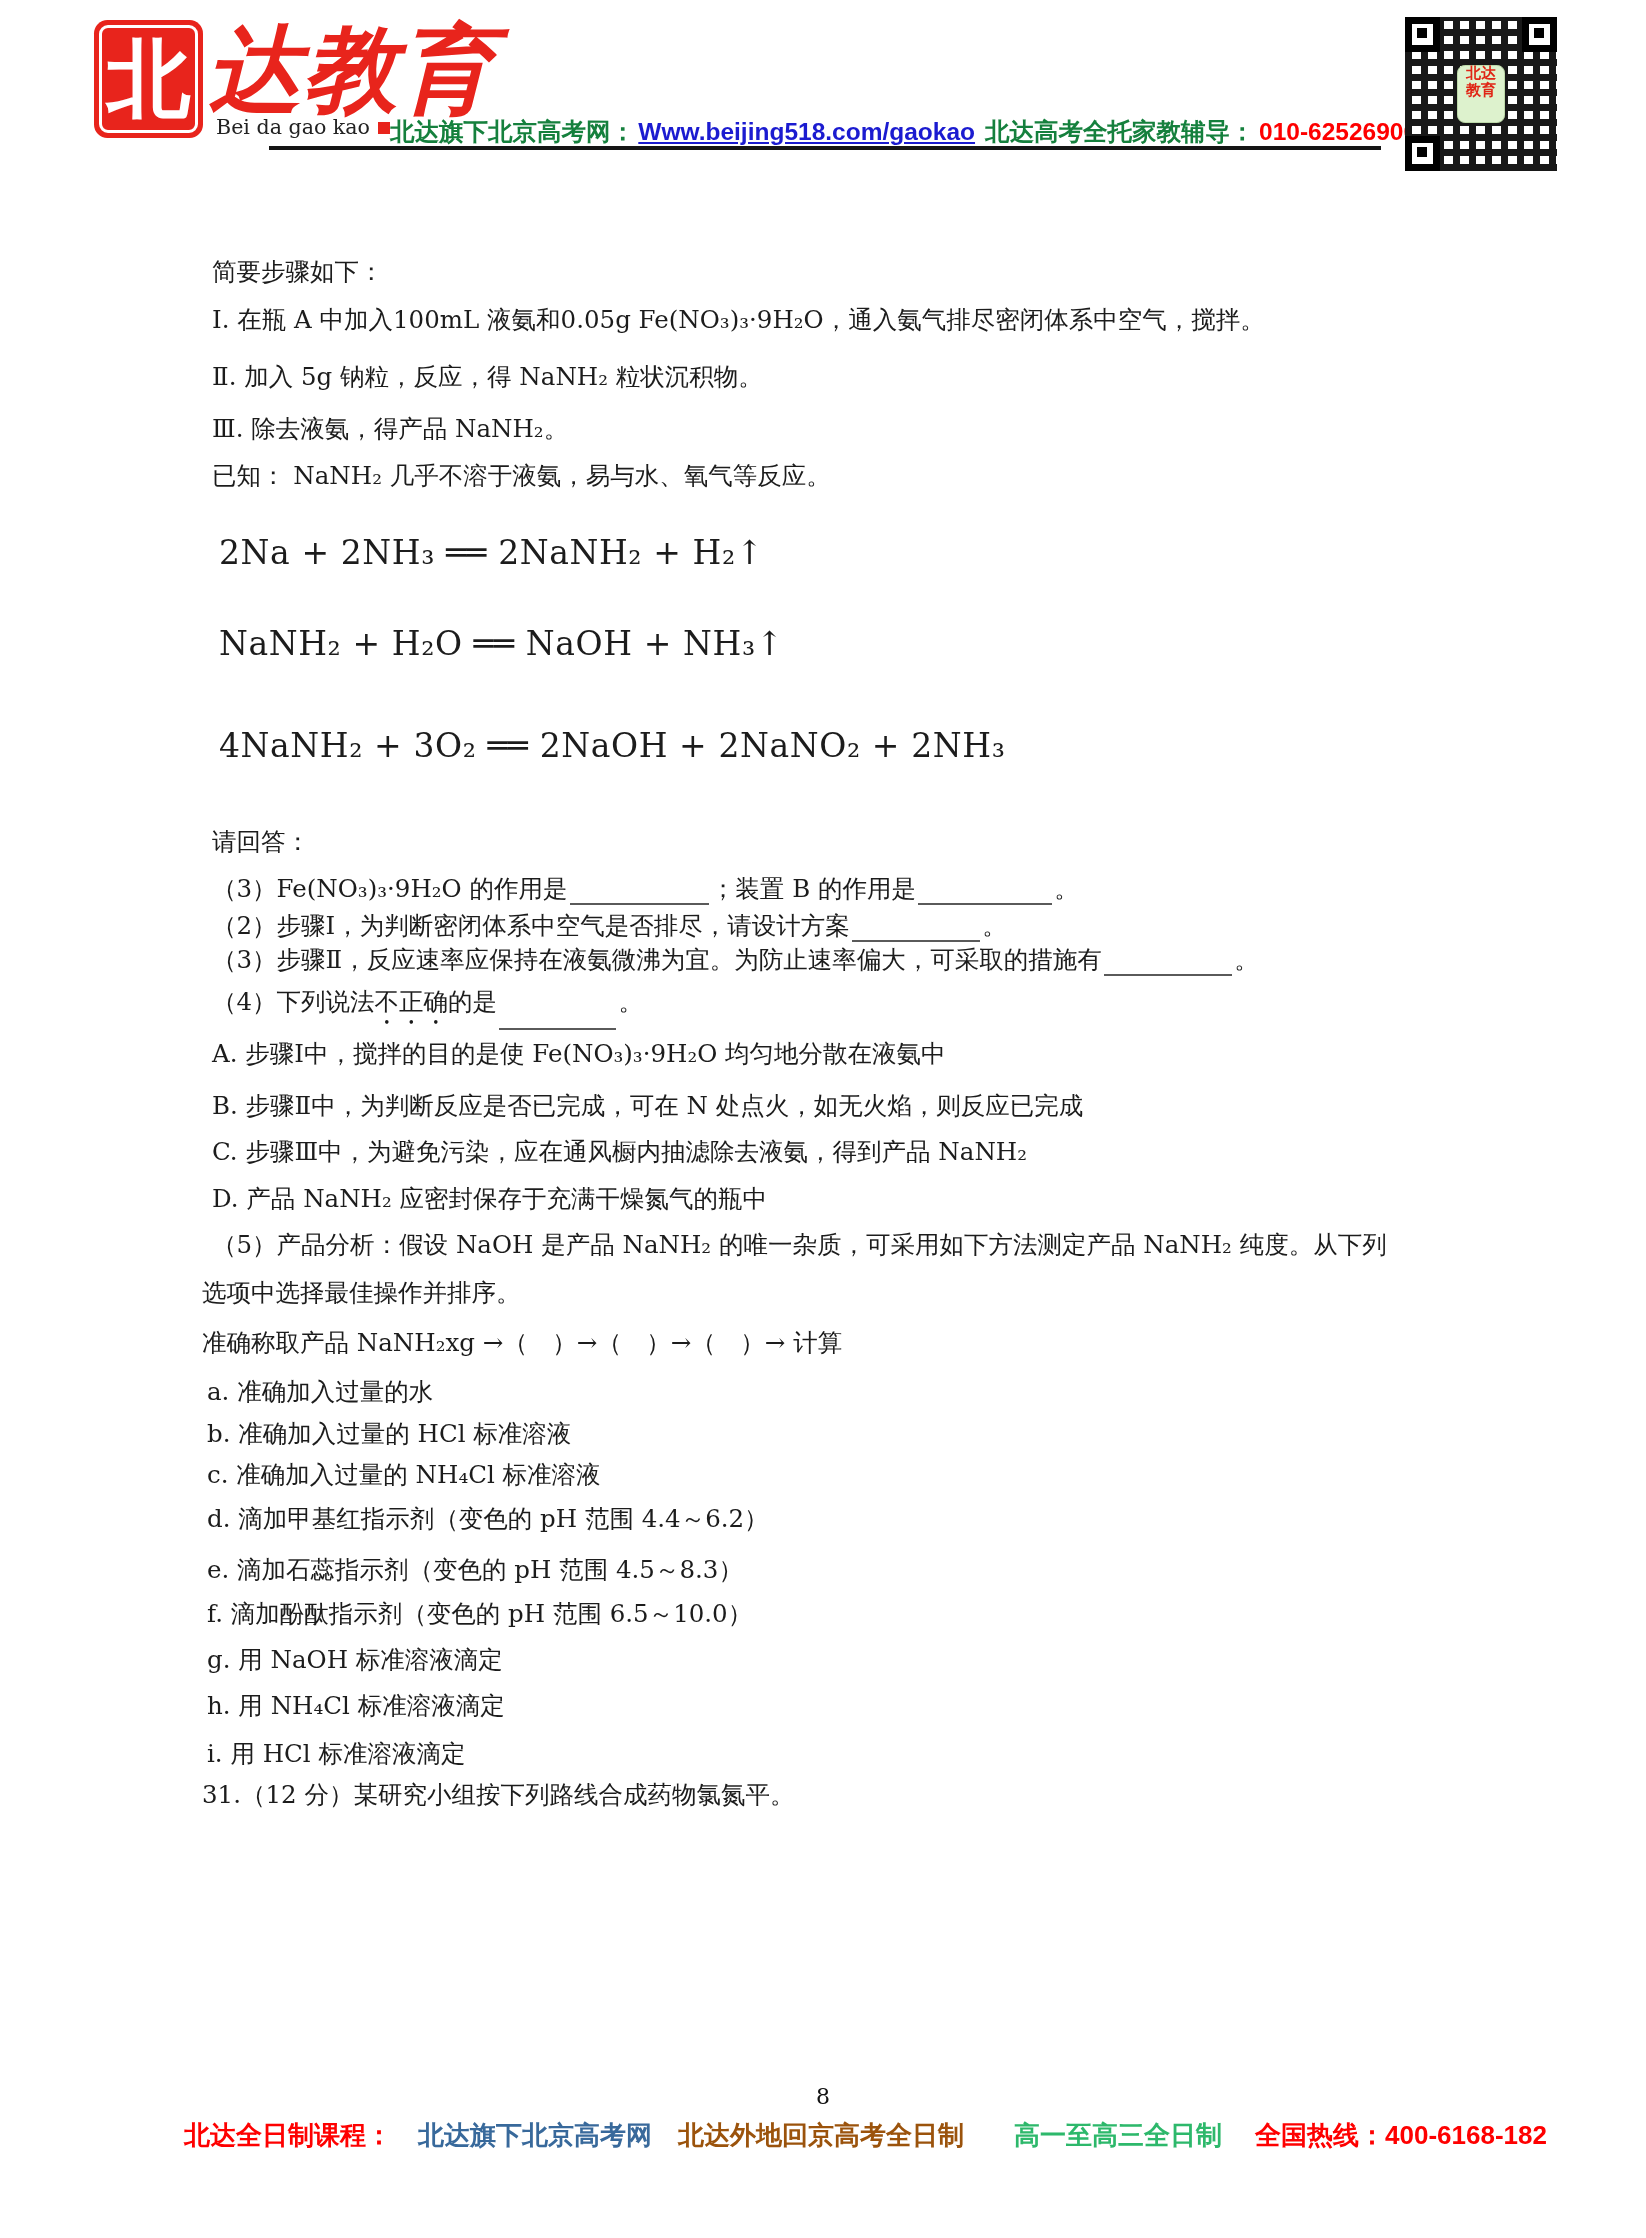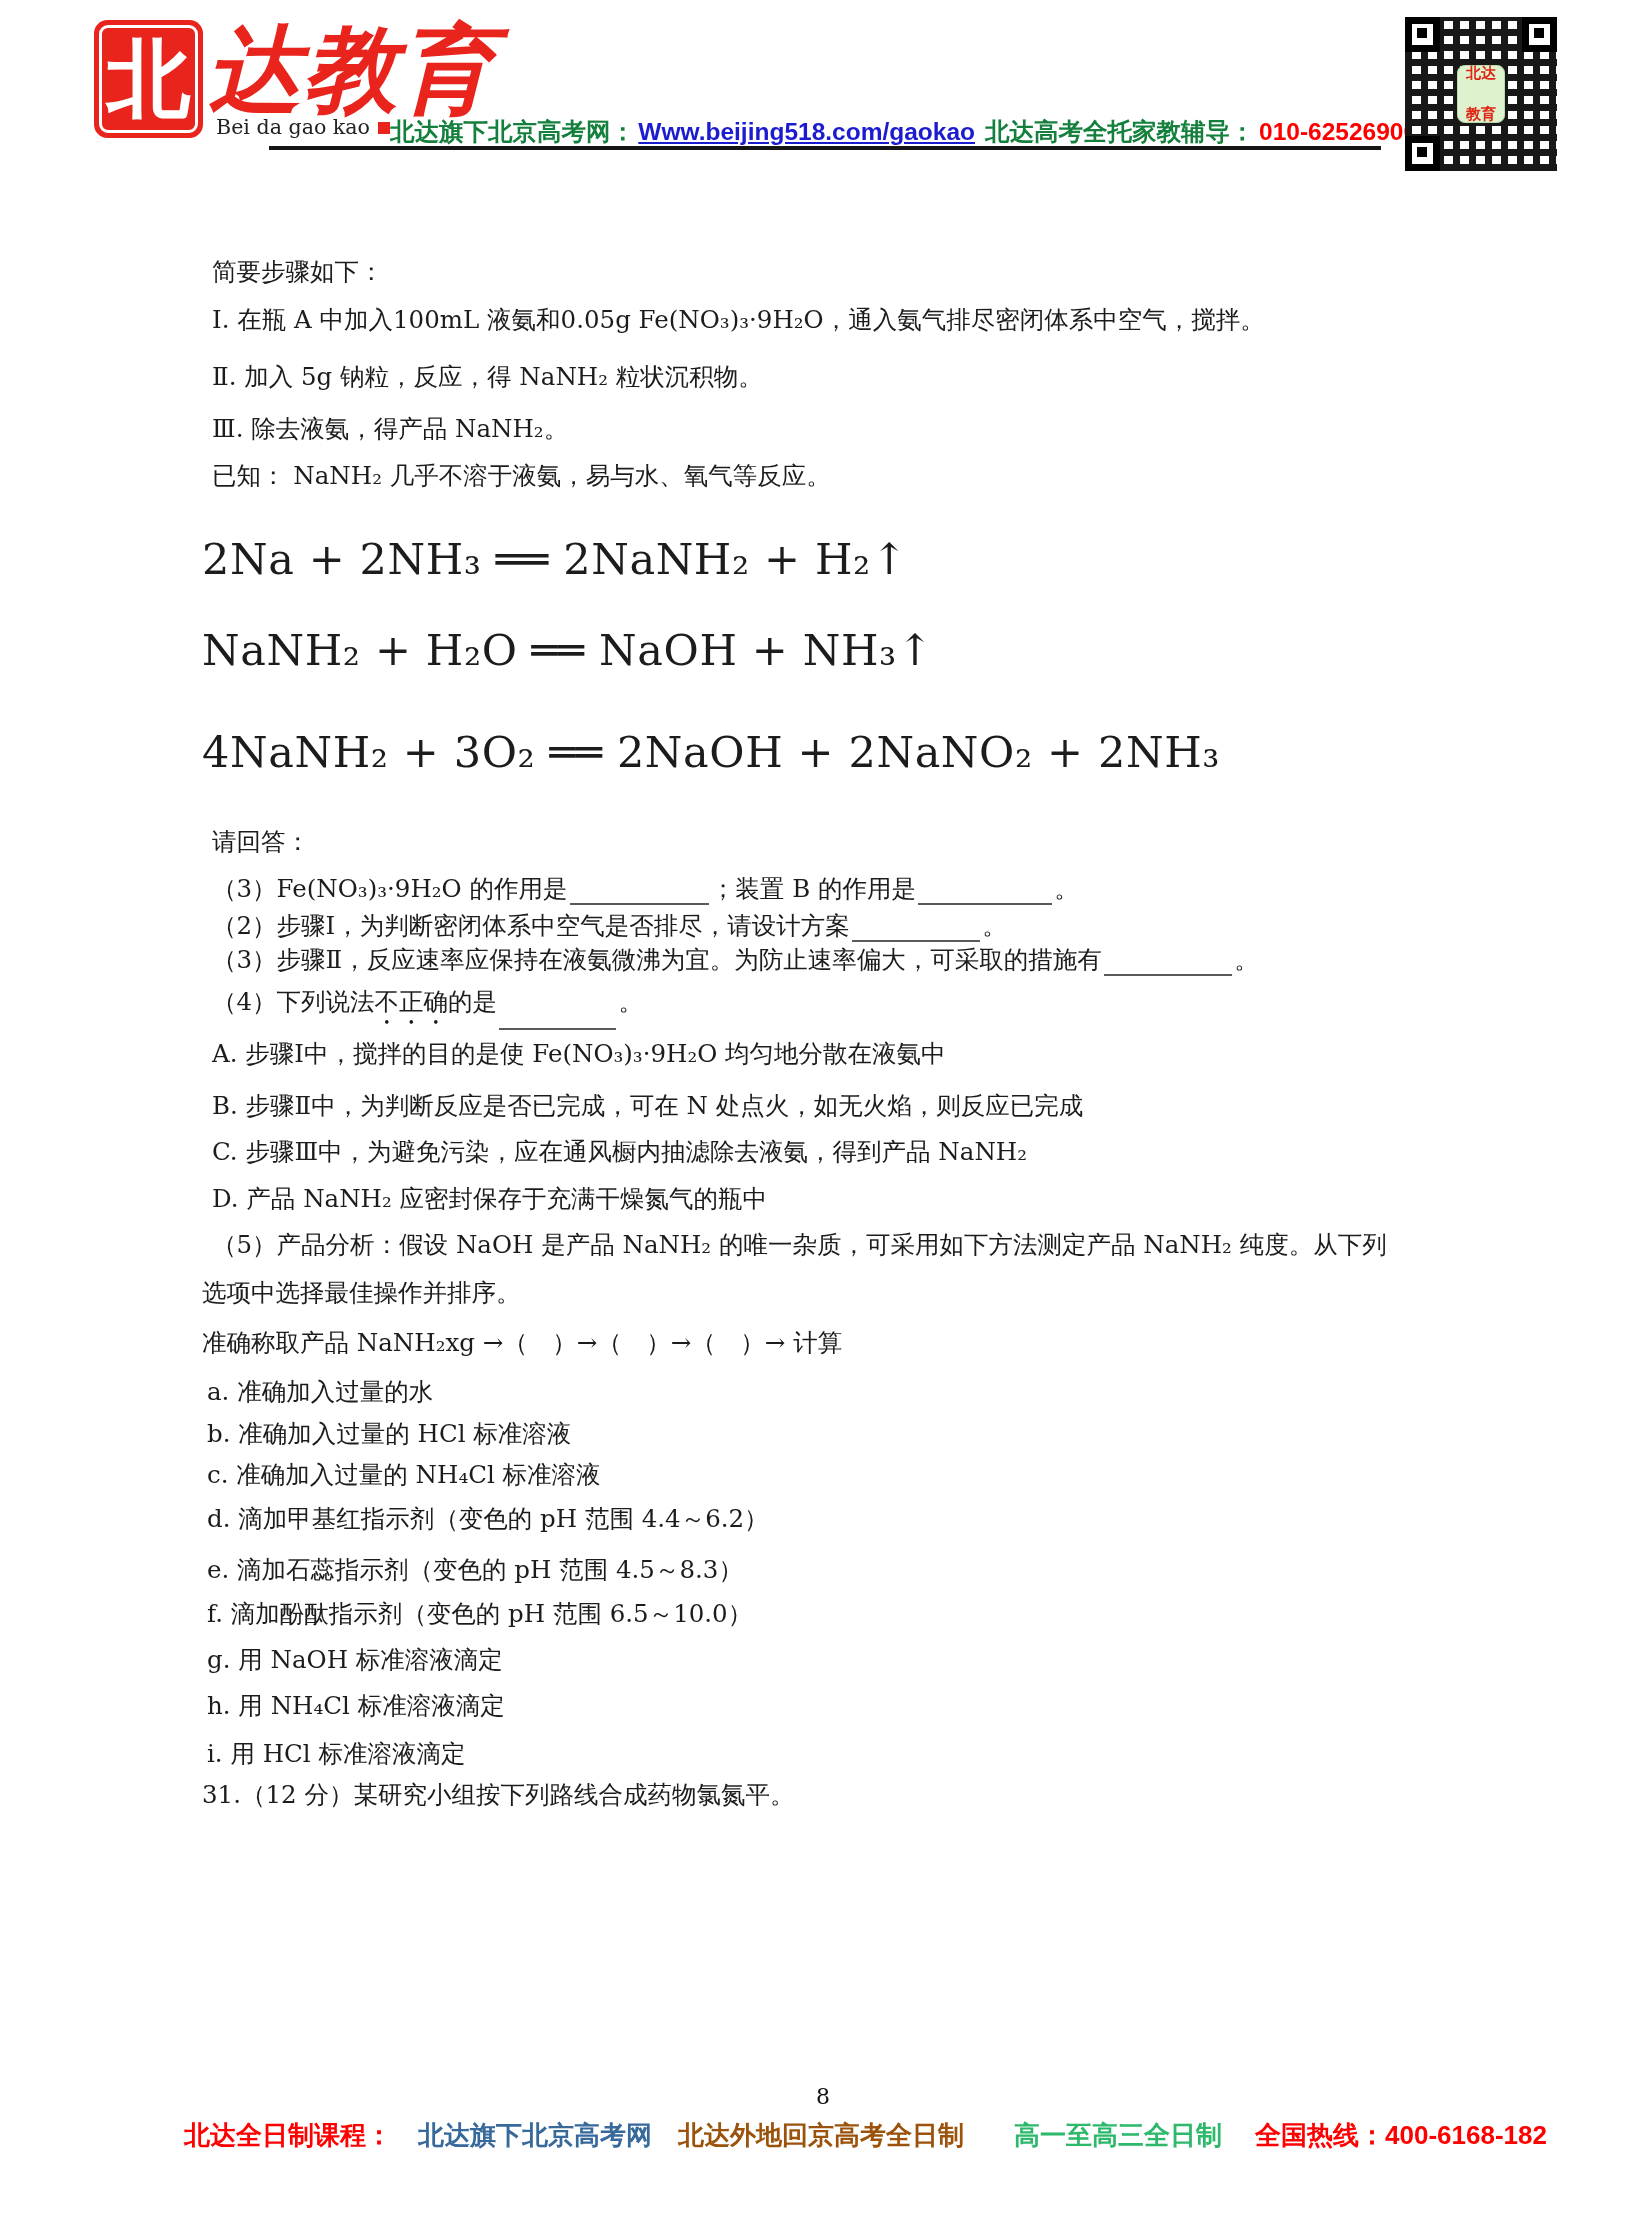--- a/index.html
+++ b/index.html
@@ -50,30 +50,30 @@
       repeating-linear-gradient(0deg,#000 0 7.2px,transparent 7.2px 15px),
       repeating-linear-gradient(90deg,#000 0 7.2px,transparent 7.2px 16px);
     opacity:.9;
   }
   .finder { position:absolute; width:35px; height:35px; border:7.8px solid #000; background:#fff; }
   .finder::after { content:""; position:absolute; left:4.5px; top:4.5px; width:10px; height:10px; background:#000; }
   .f-tl { left:0; top:0; } .f-tr { right:0; top:0; } .f-bl { left:0; bottom:0; }
   .qr-badge {
     position:absolute; left:50%; top:50%; transform:translate(-50%,-50%);
     width:48px; height:58px; background:#ddf2cd; border:1.7px solid #bcd9a8; border-radius:7.8px;
-    display:flex; flex-direction:column; align-items:center; justify-content:space-between; gap:2.2px;
+    display:flex; flex-direction:column; align-items:center; justify-content:flex-start; gap:2.2px;
   }
   .qr-badge span { color:#e02515; font-size:15px; font-weight:bold; line-height:1; }
 
   
   .ln {
     position:absolute; left:212px; width:1371px;
     font-size:24.5px; line-height:1.32; white-space:nowrap; color:#1c1c1c;
   }
-  .eq { left:202px; font-size:43px; letter-spacing:0.6px; }
+  .eq { left:219px; font-size:33px; letter-spacing:0.6px; }
   .blank {
     display:inline-block; height:1.0em; border-bottom:2.8px solid #5a5a5a;
     vertical-align:bottom; margin:0 2.2px;
   }
   .w250 { width:139px; } .w240 { width:134px; } .w230 { width:128px; } .w210 { width:117px; }
   .emph {
     -webkit-text-emphasis:filled dot #1a1a1a; text-emphasis:filled dot #1a1a1a;
     -webkit-text-emphasis-position:under left; text-emphasis-position:under left;
   }
 

